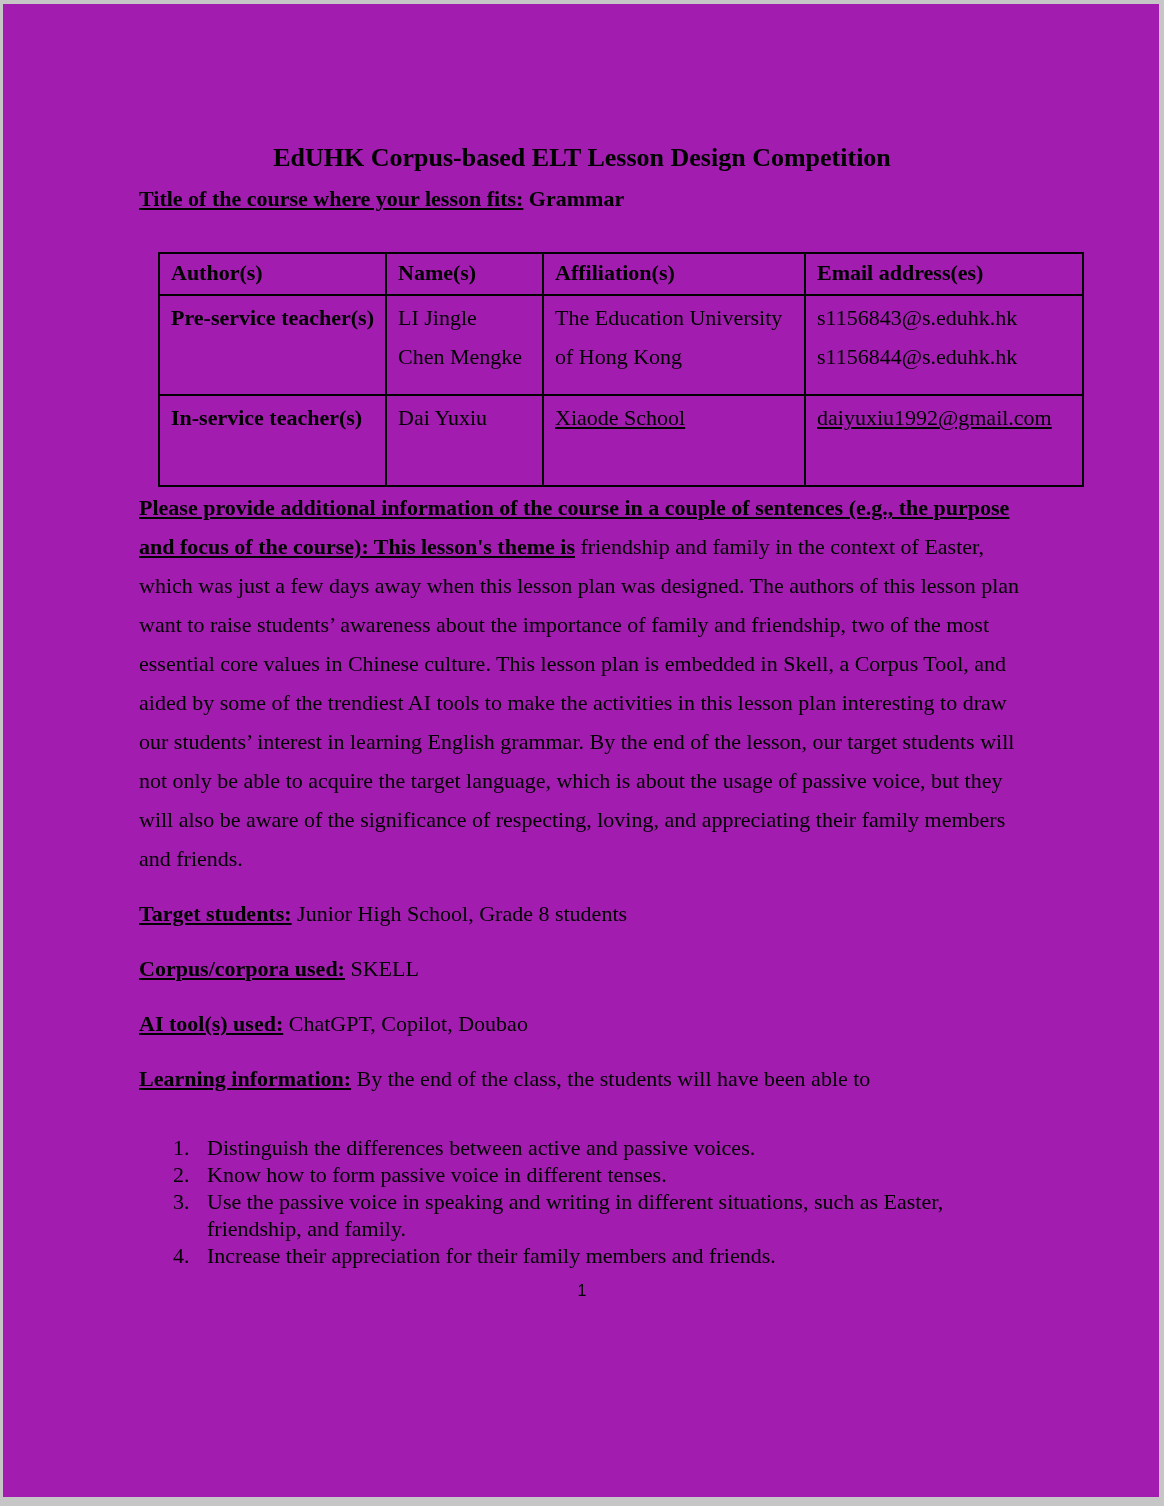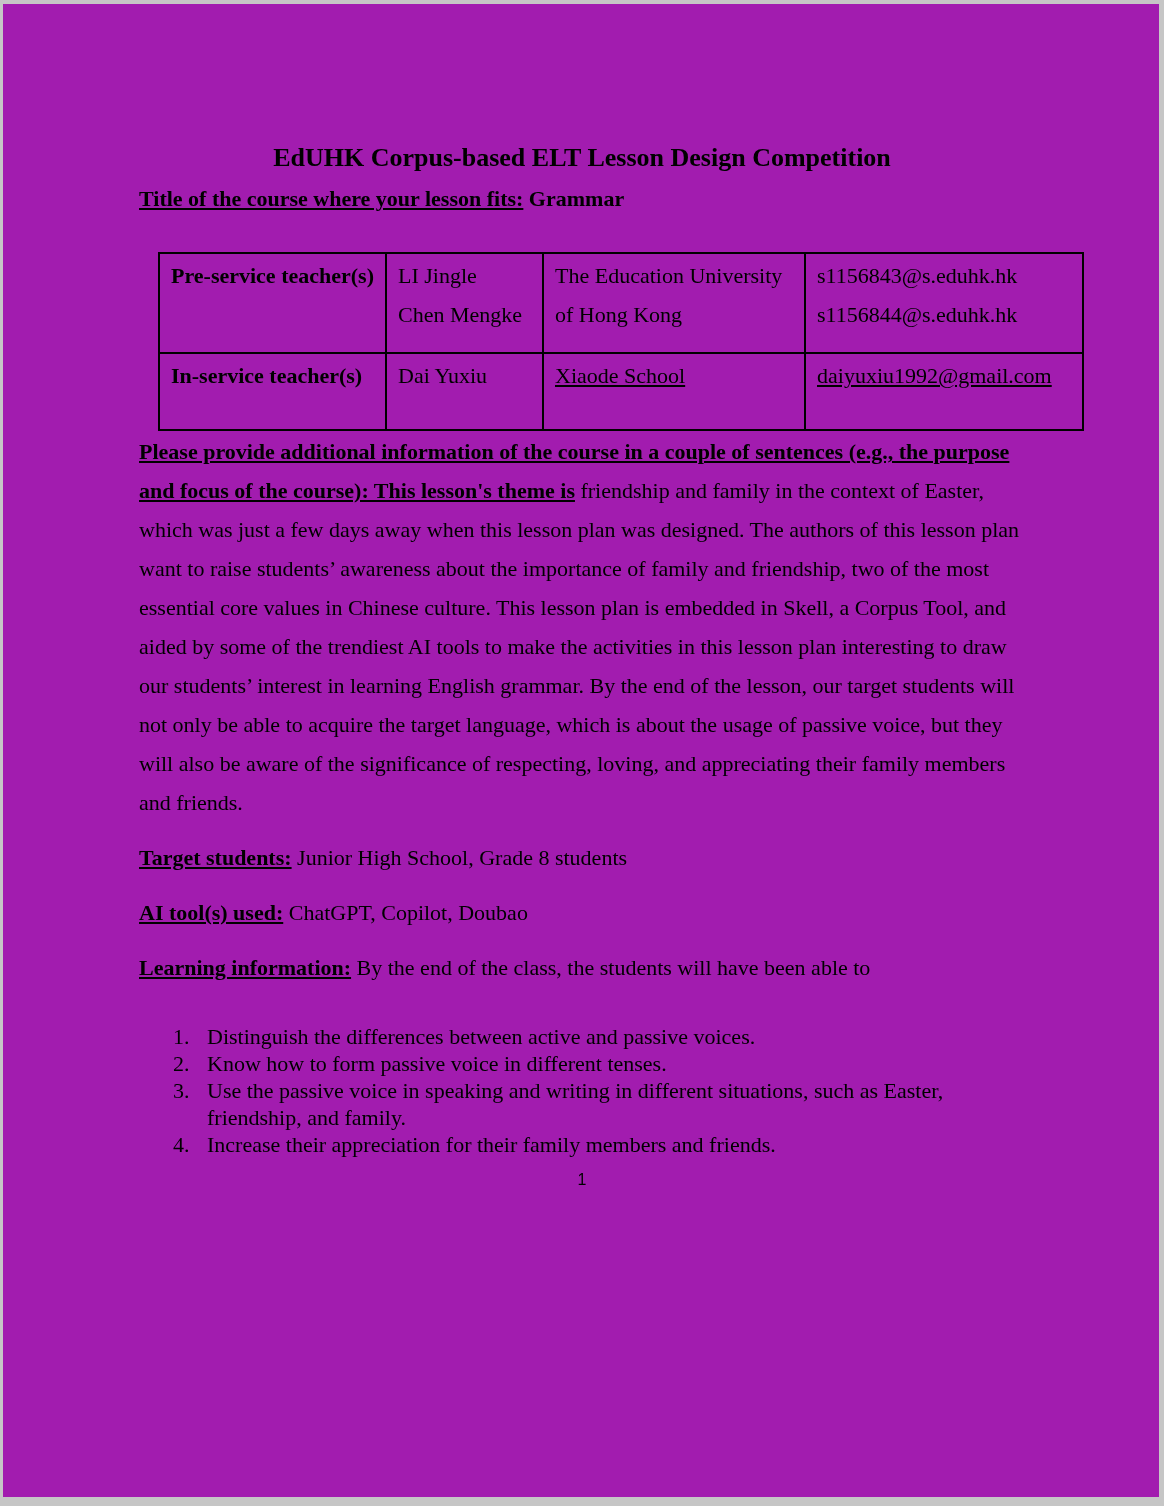--- a/index.html
+++ b/index.html
@@ -35,21 +35,21 @@
     font-size:22px;
   }
   table.authors th, table.authors td {
     border:2px solid #000;
     vertical-align:top;
     text-align:left;
     padding:2px 11px;
   }
   table.authors tr.thead th { line-height:34px; height:36px; font-weight:bold; }
   table.authors tr.row1 { height:100px; }
-  table.authors tr.row2 { height:77px; }
+  table.authors tr.row2 { height:91px; }
   table.authors td { line-height:39px; }
   td.role { font-weight:bold; }
   td.nowrap { white-space:nowrap; }
 
   .para {
     font-size:22px; line-height:39px;
     margin-top:1px;
     text-align:left;
   }
   .lead { font-weight:bold; text-decoration:underline; }
@@ -84,20 +84,26 @@
     <div class="hline course-line"><span class="ul">Title of the course where your lesson fits:</span> <span>Grammar</span></div>
 
     <table class="authors">
       <colgroup>
         <col style="width:227px">
           <col style="width:157px">
           <col style="width:262px">
           <col style="width:278px">
       </colgroup>
       <tbody>
+        <tr class="thead">
+          <th>Author(s)</th>
+          <th>Name(s)</th>
+          <th>Affiliation(s)</th>
+          <th>Email address(es)</th>
+        </tr>
         <tr class="row1">
           <td class="role">Pre-service teacher(s)</td>
           <td>
             <div>LI Jingle</div>
             <div>Chen Mengke</div>
           </td>
           <td>The Education University of Hong Kong</td>
           <td>
             <div>s1156843@s.eduhk.hk</div>
             <div>s1156844@s.eduhk.hk</div>
@@ -109,20 +115,21 @@
           <td><span class="ul">Xiaode School</span></td>
           <td><span class="ul">daiyuxiu1992@gmail.com</span></td>
         </tr>
       </tbody>
     </table>
 
     <div class="para"><span class="lead">Please provide additional information of the course in a couple of sentences (e.g., the purpose and focus of the course): This lesson's theme is</span> <span>friendship and family in the context of Easter, which was just a few days away when this lesson plan was designed. The authors of this lesson plan want to raise students’ awareness about the importance of family and friendship, two of the most essential core values in Chinese culture. This lesson plan is embedded in Skell, a Corpus Tool, and aided by some of the trendiest AI tools to make the activities in this lesson plan interesting to draw our students’ interest in learning English grammar. By the end of the lesson, our target students will not only be able to acquire the target language, which is about the usage of passive voice, but they will also be aware of the significance of respecting, loving, and appreciating their family members and friends.</span></div>
 
     <div class="section"><span class="label">Target students:</span> <span>Junior High School, Grade 8 students</span></div>
 
+    <div class="section"><span class="label">Corpus/corpora used:</span> <span>SKELL</span></div>
 
     <div class="section"><span class="label">AI tool(s) used:</span> <span>ChatGPT, Copilot, Doubao</span></div>
 
 
     <div class="section"><span class="label">Learning information:</span> <span>By the end of the class, the students will have been able to</span></div>
 
     <ol class="objectives">
       <li><span class="num">1.</span><span>Distinguish the differences between active and passive voices.</span></li>
       <li><span class="num">2.</span><span>Know how to form passive voice in different tenses.</span></li>
       <li><span class="num">3.</span><span>Use the passive voice in speaking and writing in different situations, such as Easter, friendship, and family.</span></li>

